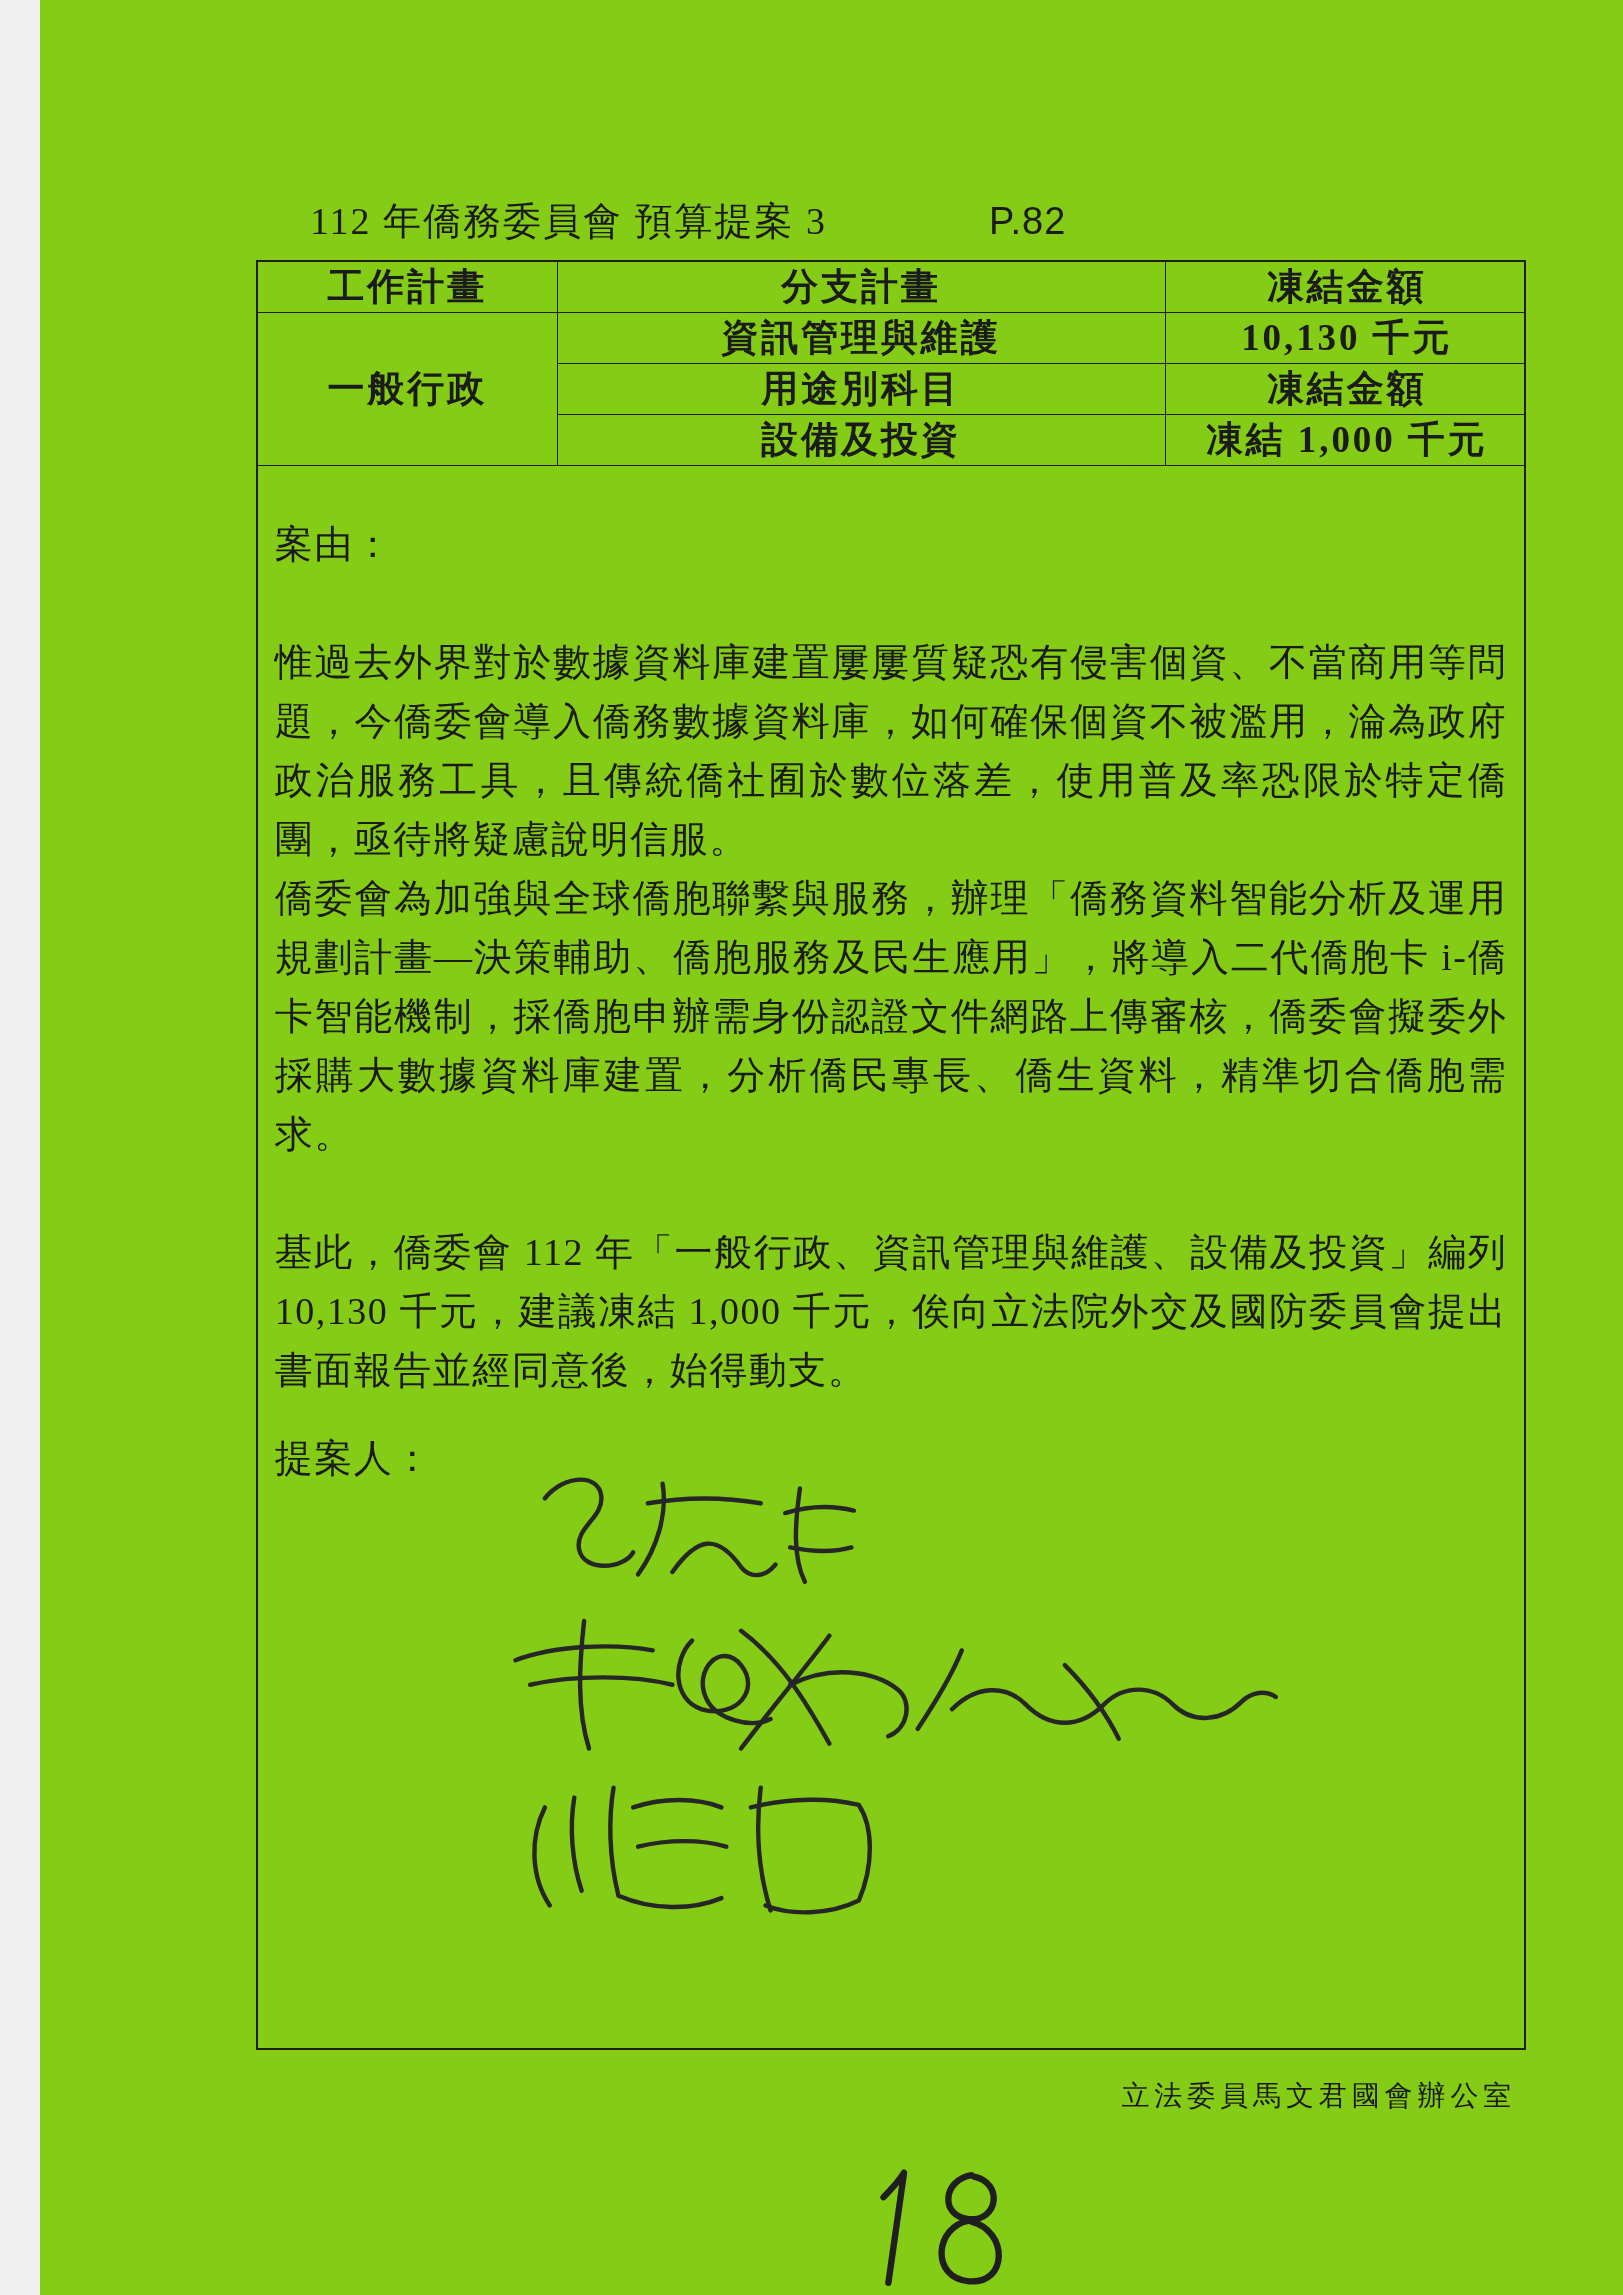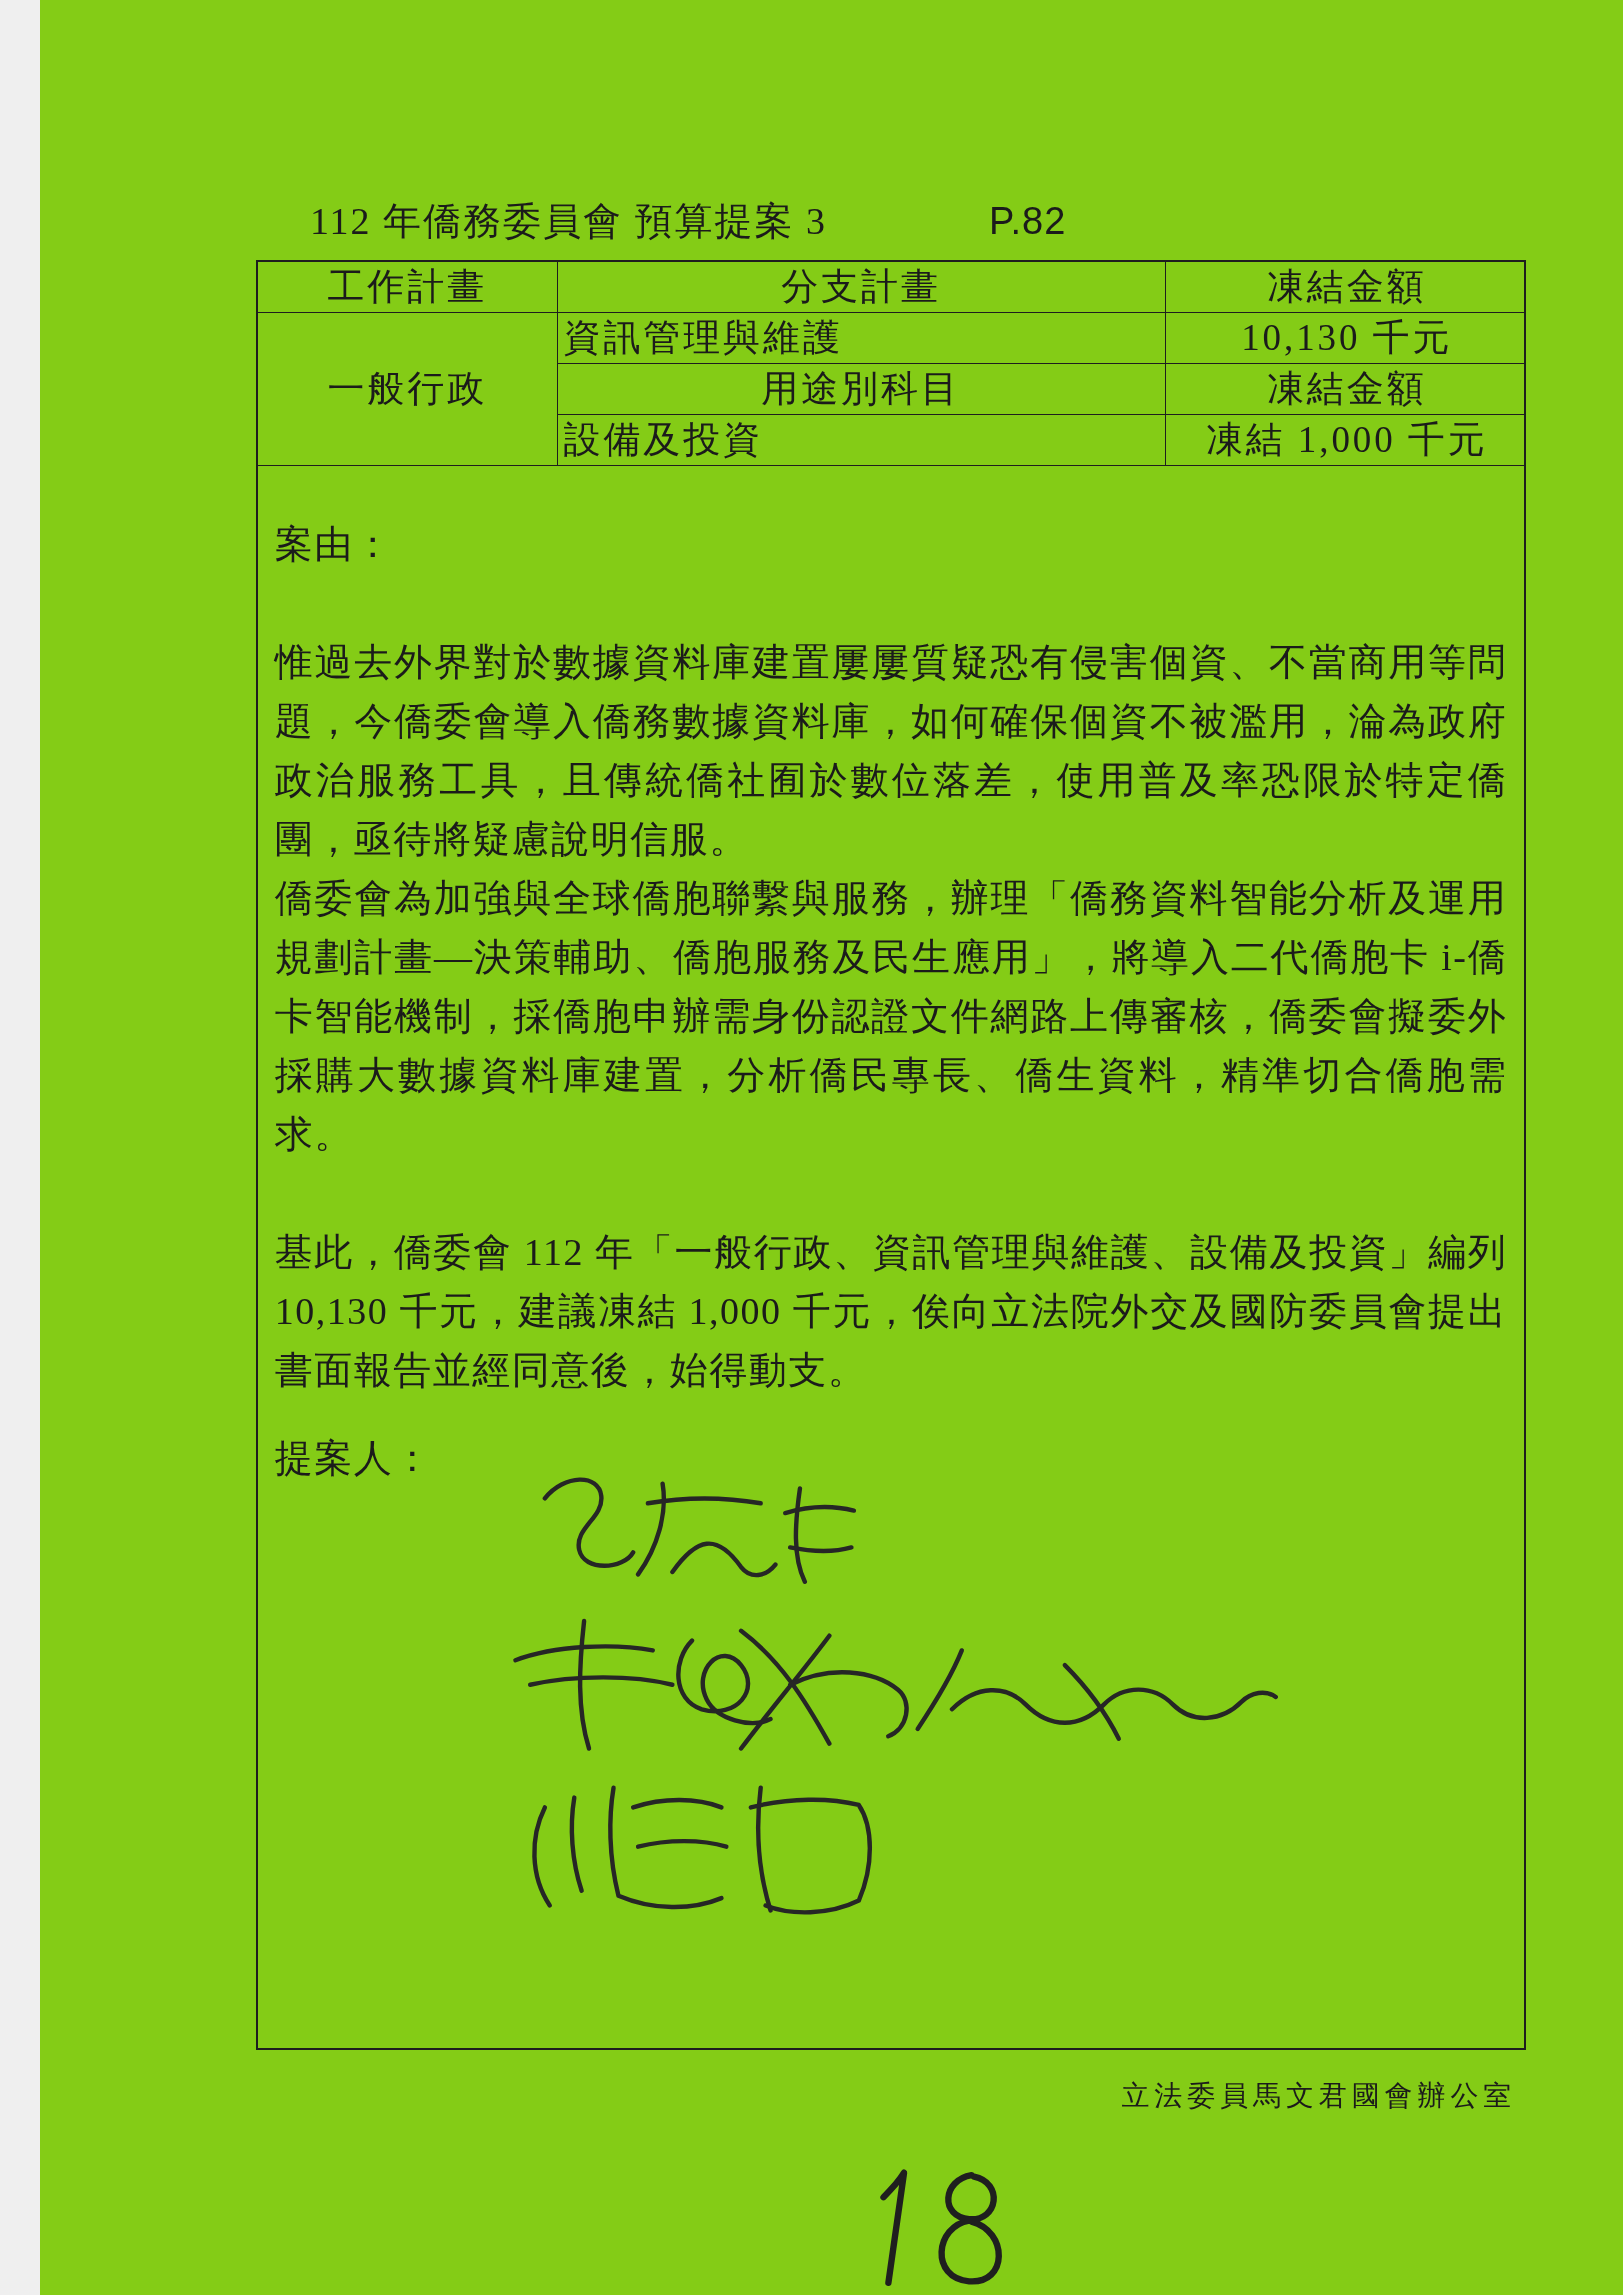--- a/index.html
+++ b/index.html
@@ -44,30 +44,31 @@
   table.budget-table {
     width:100%;
     border-collapse:collapse;
     table-layout:fixed;
     font-size:37px;
     letter-spacing:2.9px;
   }
   table.budget-table td {
     border:1.5px solid #1e1e1e;
     height:41px;
-    padding:0 6px;
+    padding:0 14px;
     box-sizing:border-box;
     white-space:nowrap;
     overflow:hidden;
+    font-weight:bold;
   }
   table.budget-table tr:first-child td { border-top:none; }
   table.budget-table td:first-child { border-left:none; }
   table.budget-table td.last { border-right:none; }
   .c-center { text-align:center; }
-  .c-left { text-align:left; }
+  .c-left { text-align:center; }
   .body-area {
     padding:49px 16.7px 0 16.7px;
     font-size:38px;
     line-height:59px;
     letter-spacing:1.5px;
   }
   .case-label { margin:0; }
   .para {
     margin:0;
     text-align:justify;

